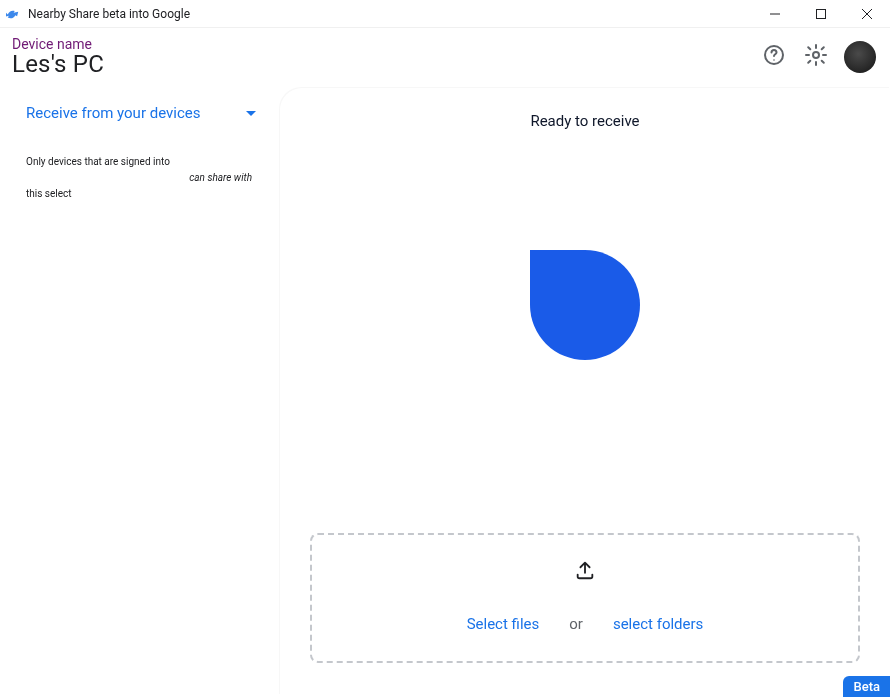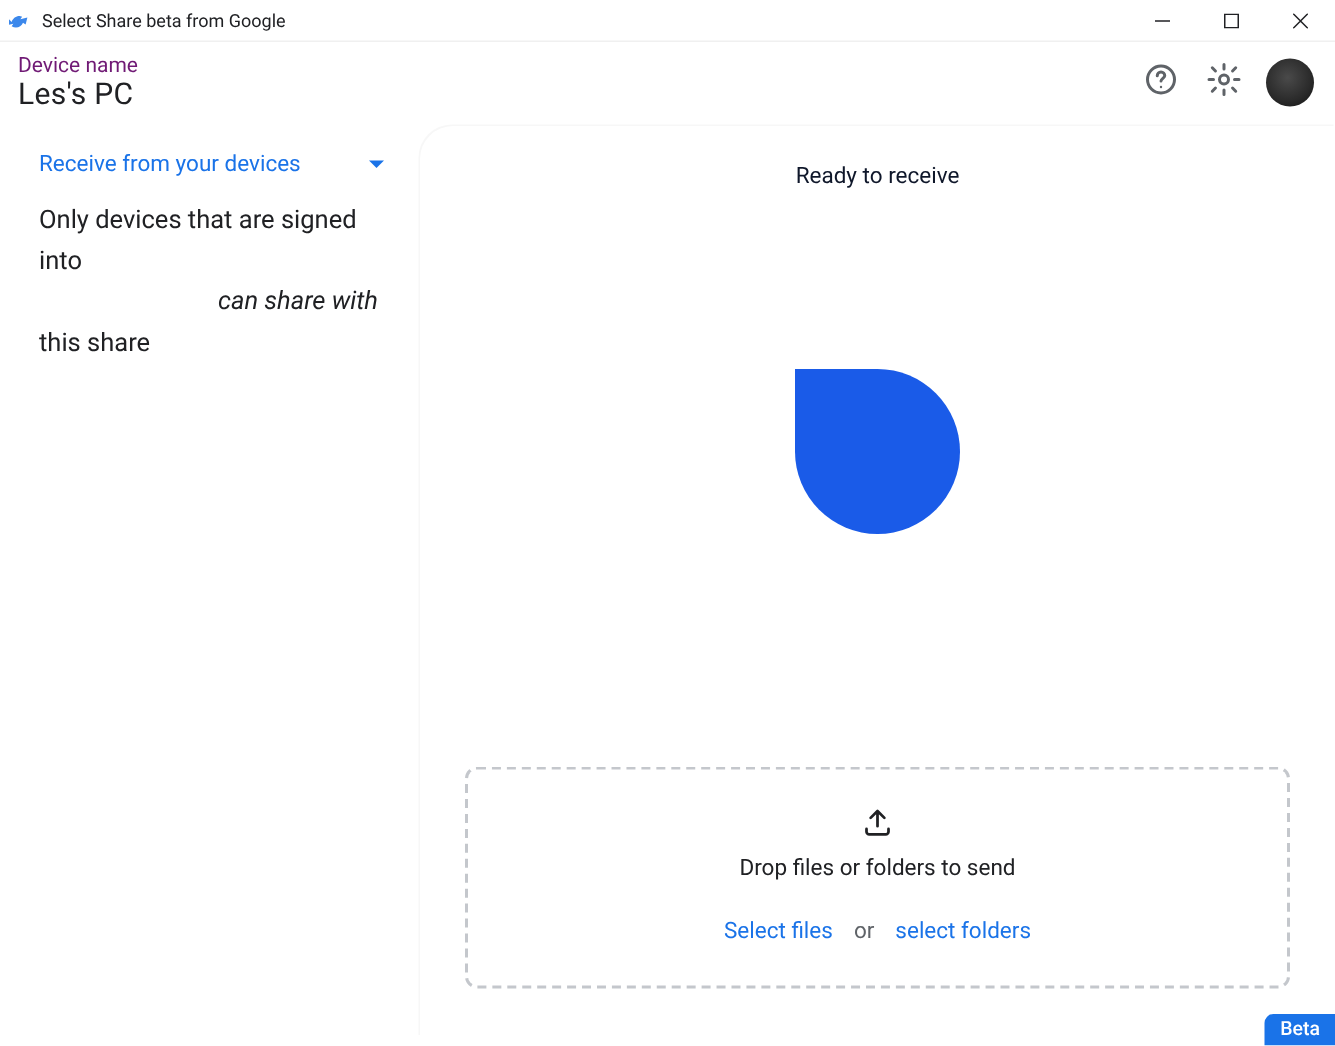--- a/index.html
+++ b/index.html
@@ -58,21 +58,21 @@
       align-items: center;
       justify-content: space-between;
       padding: 8px 14px 10px 12px;
     }
     .device-block {}
     .device-label {
       font-size: 14px;
       color: #701a75;
     }
     .device-name {
-      font-size: 20px;
+      font-size: 24px;
       color: #202124;
       letter-spacing: 0.2px;
       margin-top: -2px;
     }
     .header-actions {
       display: flex;
       align-items: center;
       gap: 14px;
     }
     .icon-btn {
@@ -114,24 +114,24 @@
     }
     .chev {
       width: 0;
       height: 0;
       border-left: 5px solid transparent;
       border-right: 5px solid transparent;
       border-top: 5px solid #1a73e8;
       margin-right: 2px;
     }
     .sidebar-desc {
-      font-size: 17px;
+      font-size: 10px;
       color: #202124;
       line-height: 1.6;
-      margin-top: 12px;
+      margin-top: 28px;
       padding-right: 12px;
     }
     .sidebar-desc .l2 { text-align: right; display: block; font-style: italic; }
     .main {
       flex: 1;
       background: #ffffff;
       border-top-left-radius: 22px;
       display: flex;
       flex-direction: column;
       align-items: center;
@@ -168,21 +168,21 @@
     }
     .drop-text {
       font-size: 15px;
       color: #202124;
     }
     .drop-actions {
       margin-top: 24px;
       font-size: 15px;
       color: #202124;
       display: flex;
-      gap: 14px;
+      gap: 30px;
       align-items: center;
     }
     .link {
       color: #1a73e8;
       cursor: pointer;
     }
     .or { color: #5f6368; }
     .beta-badge {
       position: absolute;
       right: 0;
@@ -199,21 +199,21 @@
 </head>
 <body>
 
 <div class="titlebar">
   <div class="titlebar-left">
     <span class="app-icon">
       <svg width="14" height="14" viewBox="0 0 24 24">
           <path fill="#1a73e8" d="M3 13c2-5 7-8 12-6l-2 3 8-2-2 8-3-2c-2 5-8 7-13 4l2-3-8 2 2-8z" opacity="0.85"></path>
         </svg>
     </span>
-    <span class="window-title">Select Share beta from Google</span>
+    <span class="window-title">Nearby Share beta into Google</span>
   </div>
   <div class="window-controls">
     <div class="win-btn">
       <svg width="10" height="10" viewBox="0 0 10 10">
           <path d="M0 5h10" stroke="currentColor" stroke-width="1"></path>
         </svg>
     </div>
     <div class="win-btn">
       <svg width="10" height="10" viewBox="0 0 10 10">
           <rect x="0.5" y="0.5" width="9" height="9" fill="none" stroke="currentColor" stroke-width="1"></rect>
@@ -256,36 +256,35 @@
 
 <div class="content">
   <aside class="sidebar">
     <div class="sidebar-control">
       <span class="label">Receive from your devices</span>
       <span class="chev"></span>
     </div>
     <div class="sidebar-desc">
       <span>Only devices that are signed into</span>
       <span class="l2">can share with</span>
-      <span>this share</span>
+      <span>this select</span>
     </div>
   </aside>
 
   <main class="main">
     <div class="ready-text">Ready to receive</div>
     <div class="blob"></div>
 
     <div class="dropzone">
       <span class="upload-icon">
         <svg width="22" height="22" viewBox="0 0 24 24" fill="none" stroke="currentColor" stroke-width="2" stroke-linecap="round" stroke-linejoin="round">
             <path d="M12 15V4M7 9l5-5 5 5"></path>
             <path d="M4 17v2a2 2 0 002 2h12a2 2 0 002-2v-2"></path>
           </svg>
       </span>
-      <div class="drop-text">Drop files or folders to send</div>
       <div class="drop-actions">
         <span class="link">Select files</span>
         <span class="or">or</span>
         <span class="link">select folders</span>
       </div>
     </div>
   </main>
 </div>
 
 <div class="beta-badge">Beta</div>

